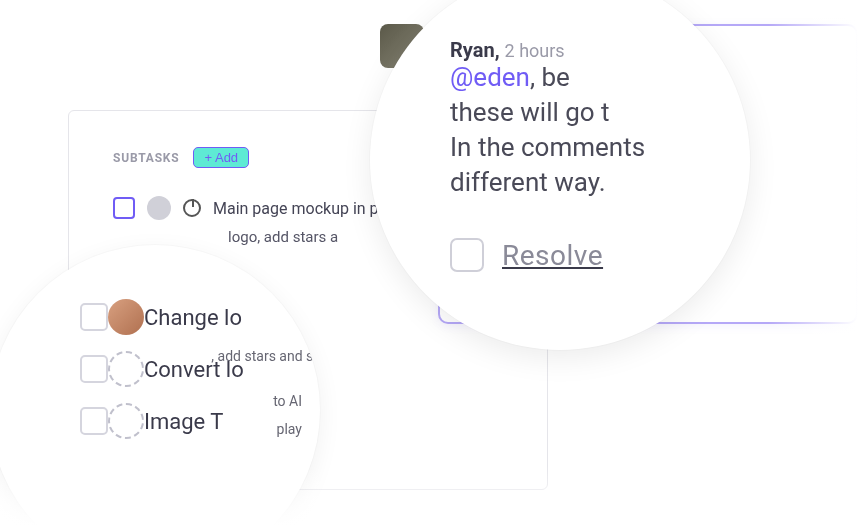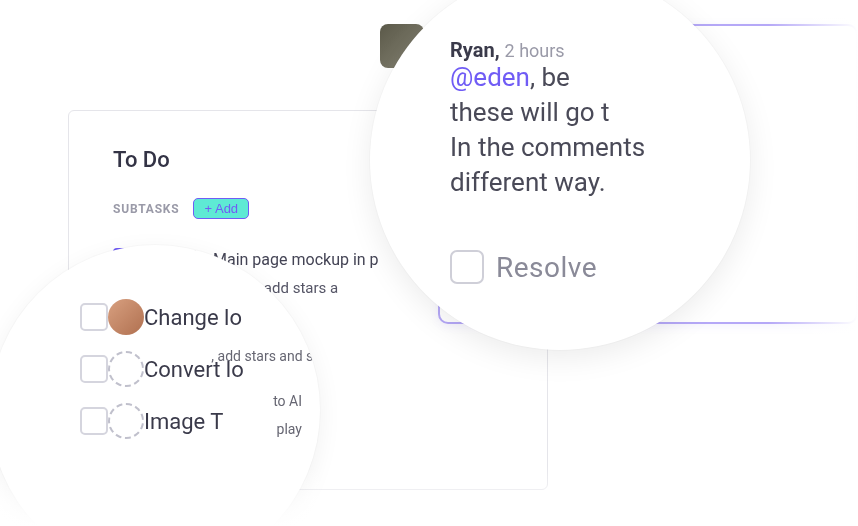--- a/index.html
+++ b/index.html
@@ -216,22 +216,23 @@
     .resolve-mention{
       color:#705cf5; font-size:26px;
     }
     .resolve-lines{
       font-size:26px;
       line-height:1.35;
       color:#4a4a58;
       margin-top:-2px;
     }
     .resolve-action{
-      display:flex; align-items:center; gap:12px;
-      margin-top:50px;
+      display:flex; align-items:center; gap:18px;
+      margin-top:38px;
+      text-decoration:underline;
     }
     .resolve-cb{
       width:34px;height:34px;border:2.5px solid #cfcfd8;border-radius:7px;
     }
     .resolve-label{
       font-size:28px; color:#8a8a98; letter-spacing:0.5px;
     }
     
     .fade-right{
       position:absolute; right:0; top:0; bottom:0; width:90px;
@@ -241,21 +242,20 @@
     .fade-bottom{
       position:absolute; left:0; right:0; bottom:0; height:60px;
       background:linear-gradient(180deg, rgba(255,255,255,0), #fff);
       pointer-events:none;
     }
   </style>
 </head>
 <body>
 
 <div class="todo-card">
-  <div class="todo-title">To Do</div>
   <div class="subtasks-row">
     <span class="subtasks-label">SUBTASKS</span>
     <button class="add-btn">+ Add</button>
   </div>
   <div class="subtask-item">
     <span class="cb purple"></span>
     <span class="avatar-sm"></span>
     <span class="progress-icon"></span>
     <span>Main page mockup in p</span>
   </div>

